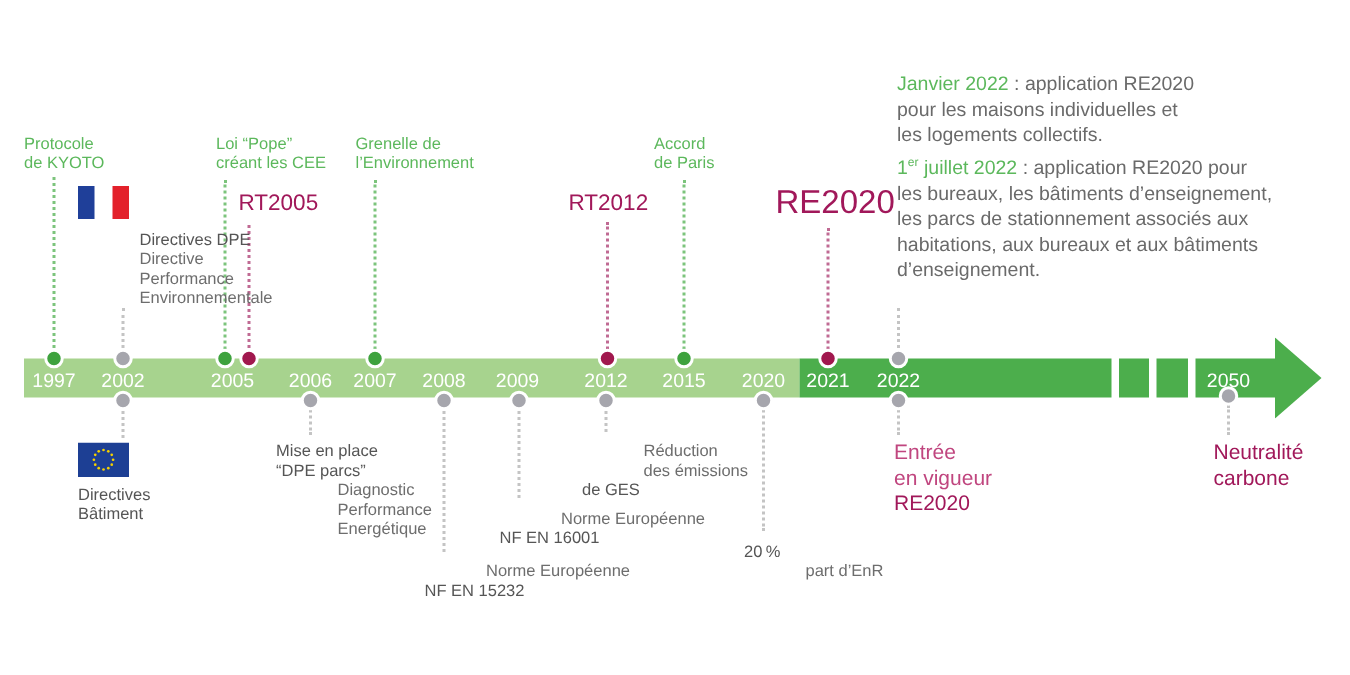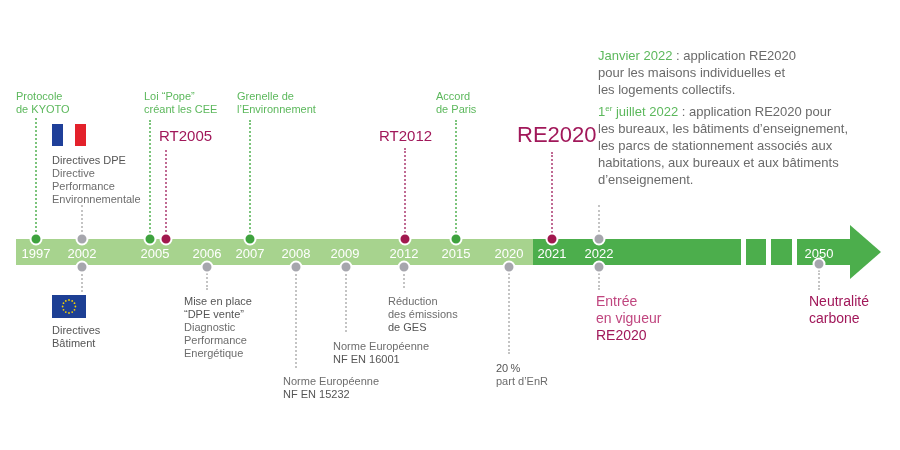--- a/index.html
+++ b/index.html
@@ -1,20 +1,20 @@
 <!DOCTYPE html>
 <html><head>
 <meta charset="utf-8">
 <style>
   html, body { margin:0; padding:0; background:#ffffff; }
   body { width:900px; height:450px; position:relative; overflow:hidden;
          font-family:"Liberation Sans", sans-serif; }
   .abs { position:absolute; }
   .g { color:#5cb85c; }
-  .grey { color:#6d6d6d; }
+  .grey { color:#6d6d6d;margin-left:41px; }
   .lbl { font-size:11px; line-height:13px; white-space:nowrap; }
   .vline { position:absolute; width:0; border-left:2px dotted; }
   .vl-g { border-color:#7cc47c; }
   .vl-m { border-color:#c06a93; }
   .vl-gr { border-color:#c4c4c4; }
   .dot { position:absolute; width:9px; height:9px; border-radius:50%;
          border:2px solid #ffffff; transform:translate(-50%,-50%); }
   .dot.g { background:#3ea23e; }
   .dot.m { background:#a1184e; }
   .dot.gr { background:#a6a6ad; }
@@ -163,21 +163,21 @@
   </g>
 </svg>
 
 <div class="abs lbl b" style="left:52px;top:324px;">
   <div>Directives</div>
   <div>Bâtiment</div>
 </div>
 
 <div class="abs lbl" style="left:184px;top:295px;">
   <div class="b">Mise en place</div>
-  <div class="b">“DPE vente”</div>
+  <div class="b">“DPE parcs”</div>
   <div class="grey">Diagnostic</div>
   <div class="grey">Performance</div>
   <div class="grey">Energétique</div>
 </div>
 
 <div class="abs lbl" style="left:283px;top:375px;">
   <div class="grey">Norme Européenne</div>
   <div class="b">NF EN 15232</div>
 </div>
 

